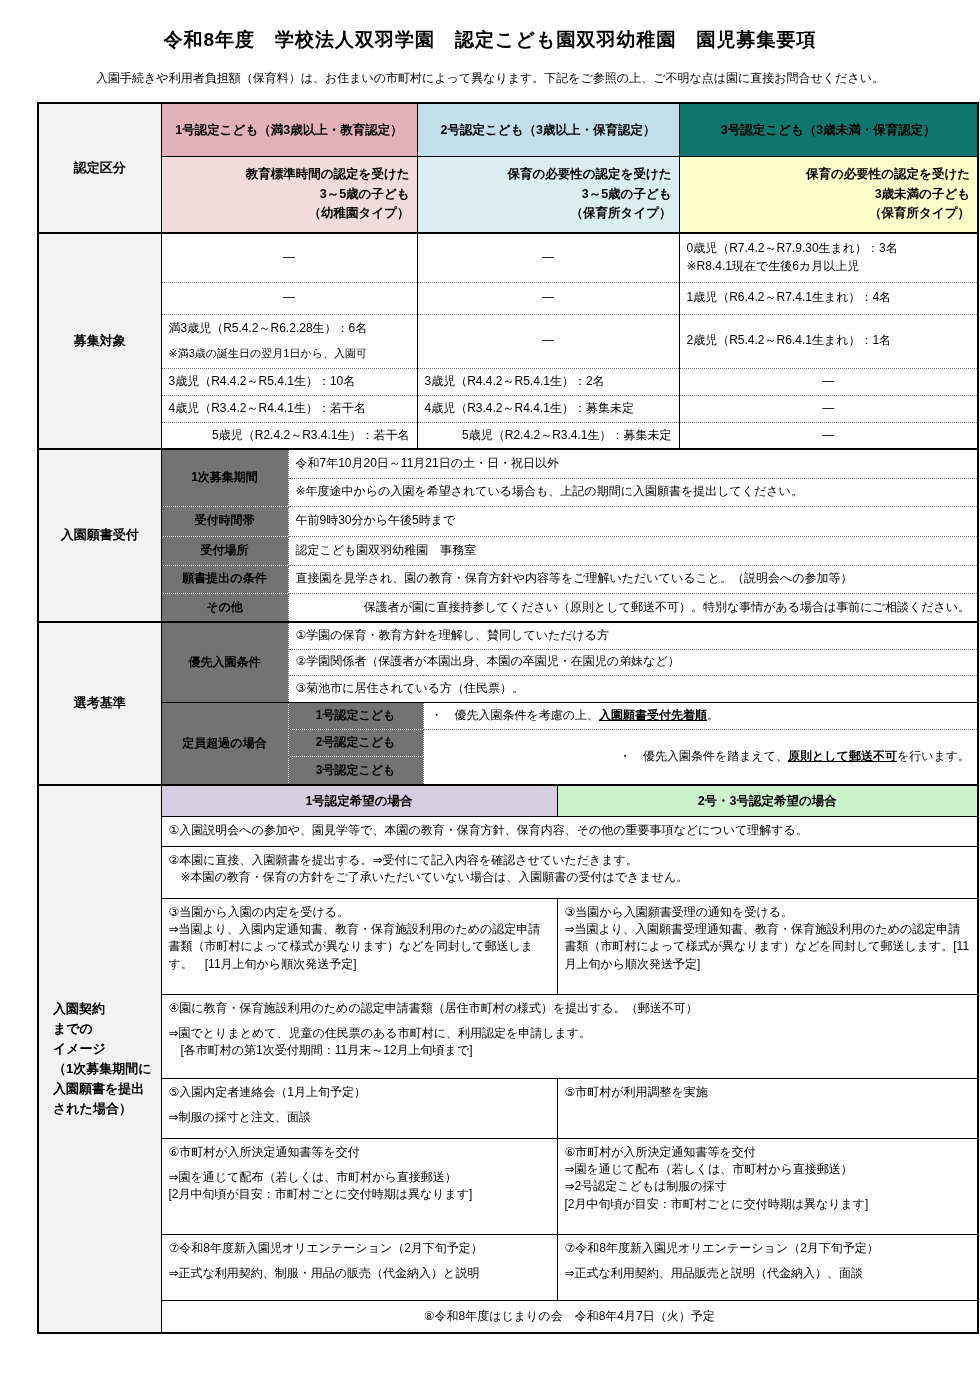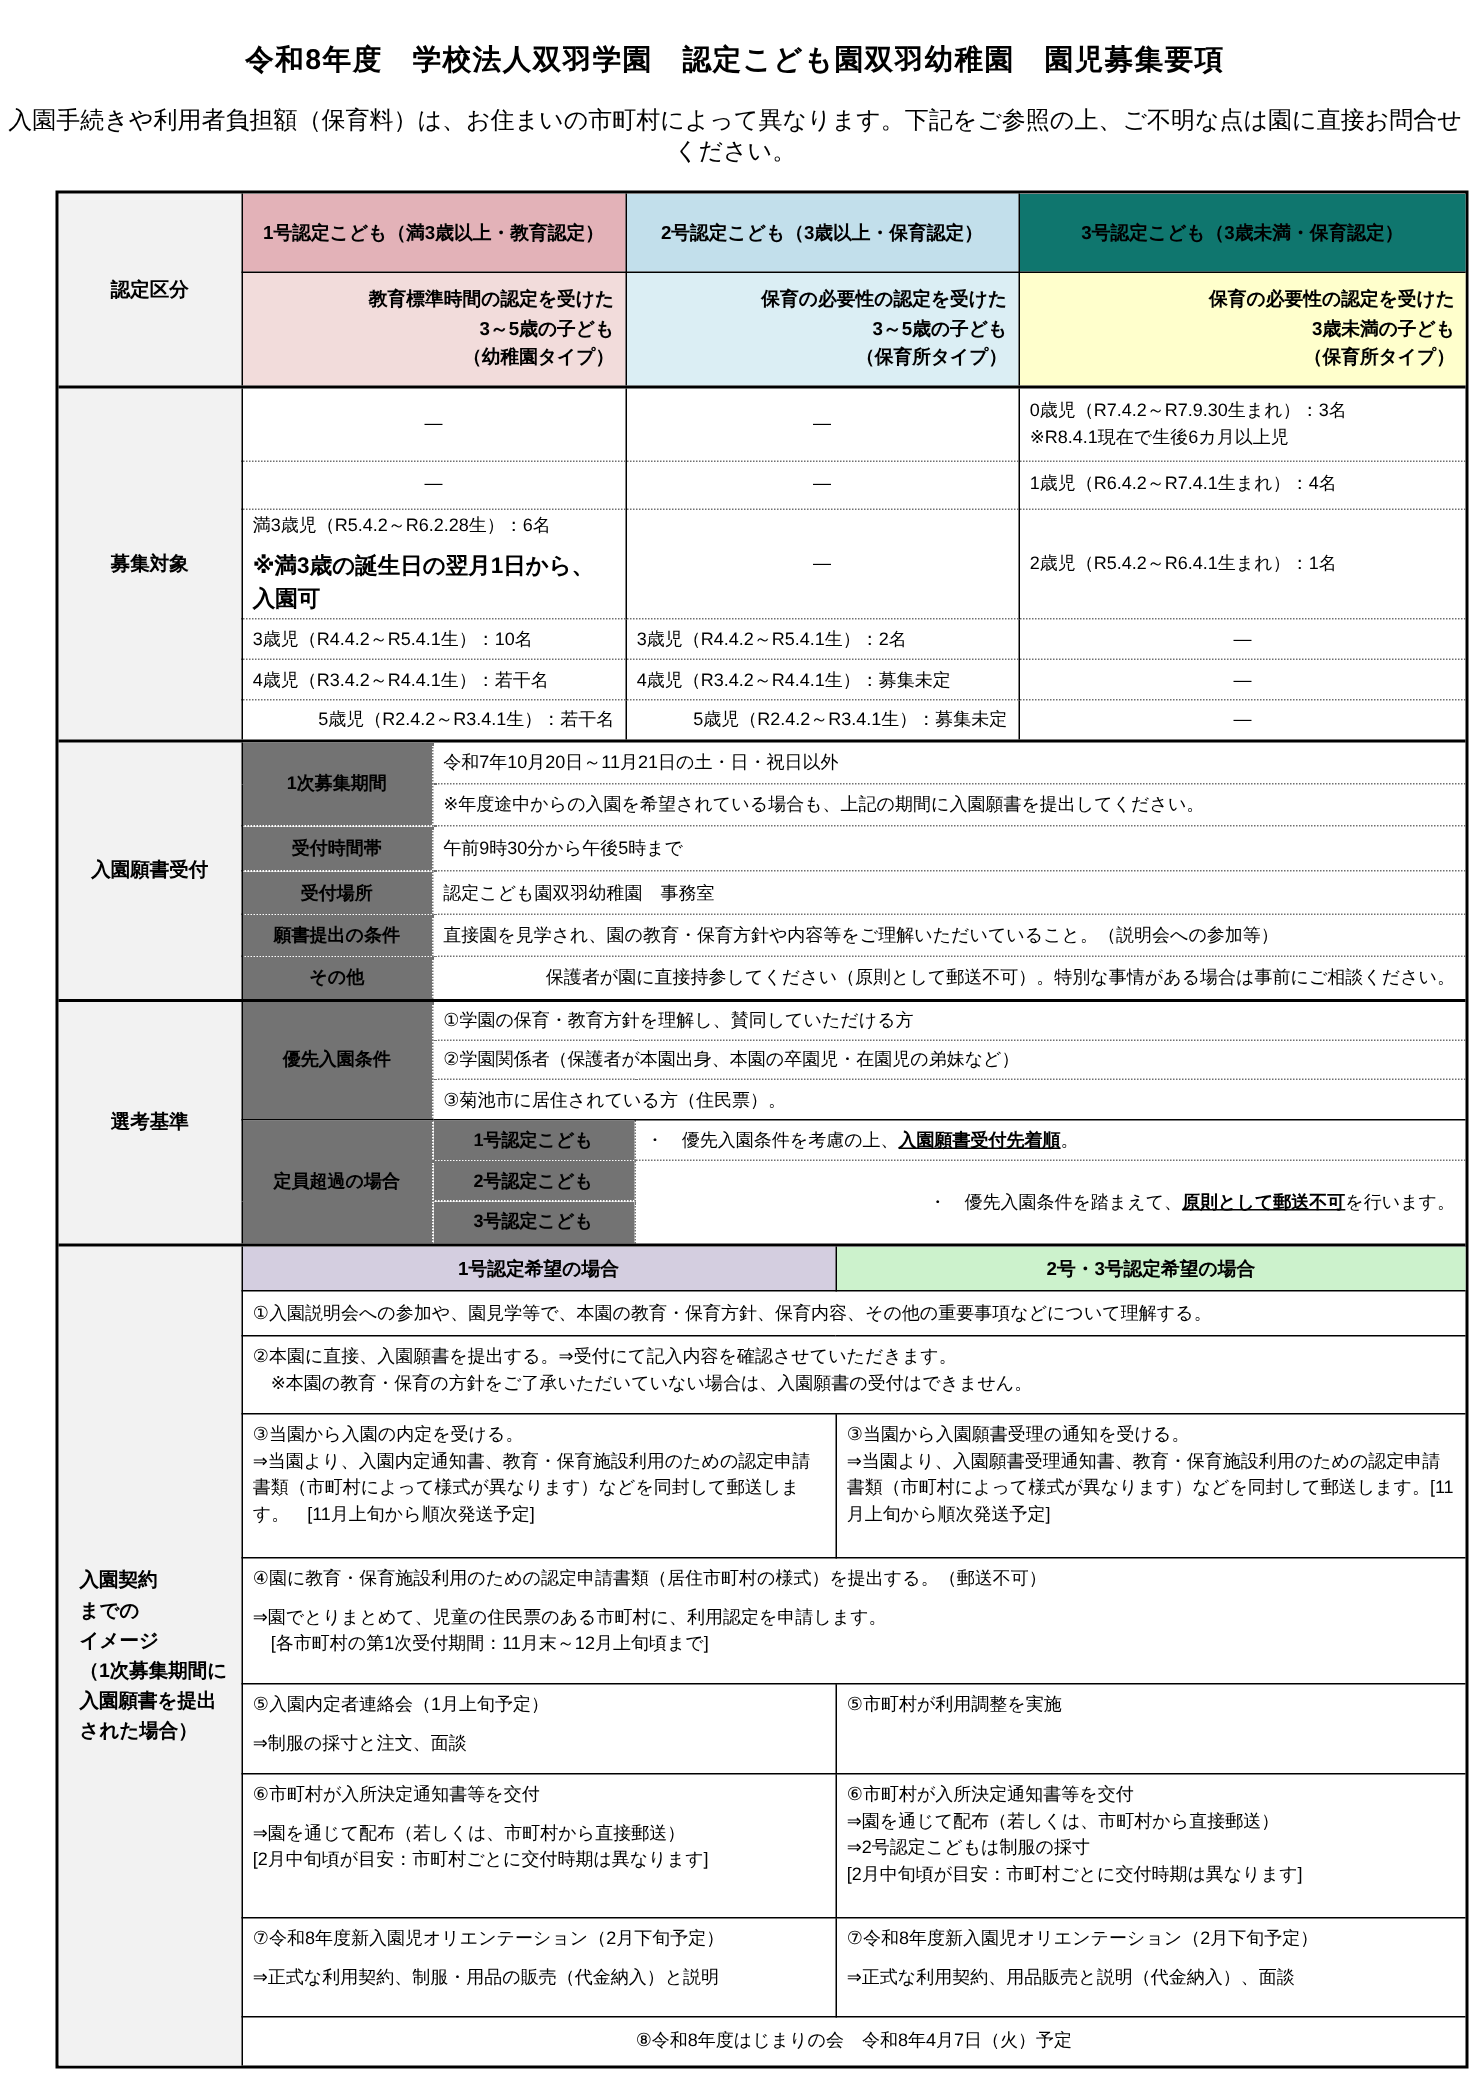--- a/index.html
+++ b/index.html
@@ -2,39 +2,39 @@
 <html><head>
 <meta charset="utf-8">
 <style>
   * { box-sizing: border-box; }
   html,body { margin:0; padding:0; }
   body {
     width:980px; min-height:1385px; background:#ffffff; color:#000;
     font-family:"Liberation Sans","DejaVu Sans",sans-serif;
   }
   .title { margin:27px 0 0; text-align:center; font-size:19px; font-weight:bold; letter-spacing:1px; }
-  .subtitle { margin:17px 0 0; text-align:center; font-size:16px; }
+  .subtitle { margin:17px 0 0; text-align:center; font-size:12px; }
   .tbl-wrap { margin:15px 0 0 37px; width:942px; border:2px solid #000; background:#fff; }
   .section + .section { border-top:2px solid #000; }
   table { border-collapse:collapse; table-layout:fixed; width:938px; }
   td {
     padding:2px 7px; font-size:12px; vertical-align:middle; line-height:1.45;
     border-right:1px solid #000; border-bottom:1px solid #000;
     overflow:hidden; word-break:break-all;
   }
   td:last-child { border-right:none; }
   td.nb { border-bottom:none;text-align:right; }
   td.dotb { border-bottom:1px dotted #707070; }
   td.dotr { border-right:1px dotted #707070; }
   td.lbl { background:#f2f2f2; font-weight:bold; text-align:center; font-size:13px; }
   td.sublbl { background:#737373; font-weight:bold; text-align:center; font-size:12px; }
   td.ctr { text-align:center; }
   td.top { vertical-align:top; padding-top:5px; padding-bottom:5px; }
   .b { font-weight:normal; }
-  .small { font-size:15px;font-weight:bold; }
+  .small { font-size:11px; }
   .u { font-weight:bold; text-decoration:underline; }
   p { margin:0; }
   .gap { margin-top:8px; }
   .cat1h { background:#e3b2b8; } .cat1l { background:#f2dcdb; }
   .cat2h { background:#c2dfeb; } .cat2l { background:#dbeef4; }
   .cat3h { background:#0f766e; } .cat3l { background:#ffffcc; }
   .case1h { background:#d4cee0; } .case2h { background:#ccf2cc; }
   .hdcell { font-weight:bold; text-align:center; font-size:12.5px; }
   .desc { font-weight:bold; text-align:left; font-size:12.5px; line-height:1.55; vertical-align:middle; }
   .lbl-left div { text-align:left; line-height:1.55; }

